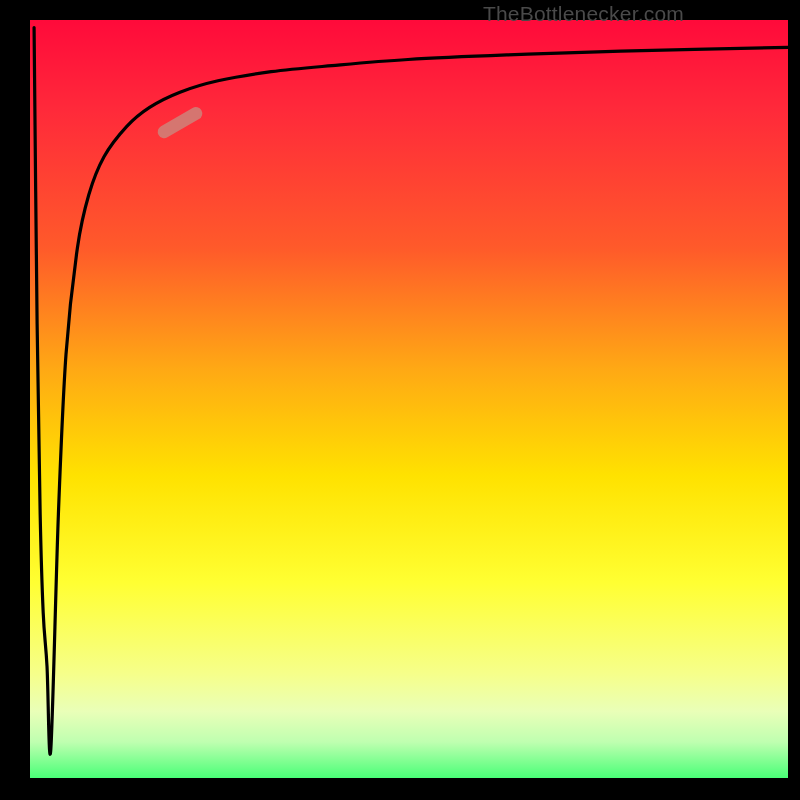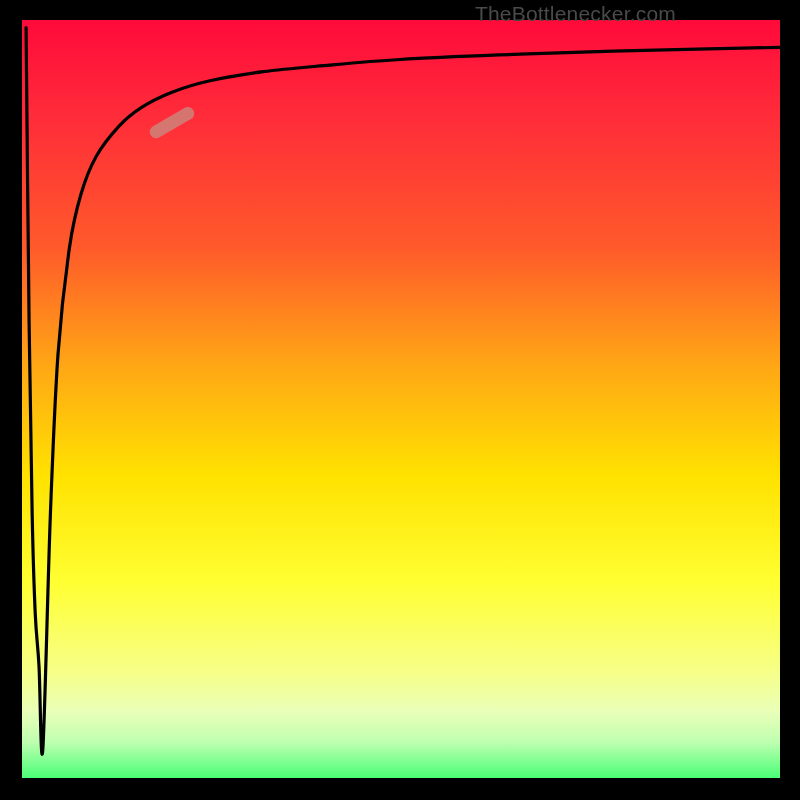--- a/index.html
+++ b/index.html
@@ -8,20 +8,21 @@
     width: 800px;
     height: 800px;
     overflow: hidden;
     background: #000;
     font-family: Arial, Helvetica, sans-serif;
   }
   .chart-wrap {
     position: relative;
     width: 682px;
     height: 800px;
+    margin-left: 8px;
   }
   .plot-area {
     position: absolute;
     left: 20px;
     top: 20px;
     width: 760px;
     height: 760px;
     background: linear-gradient(
       to bottom,
       #ff0a3a 0%,

